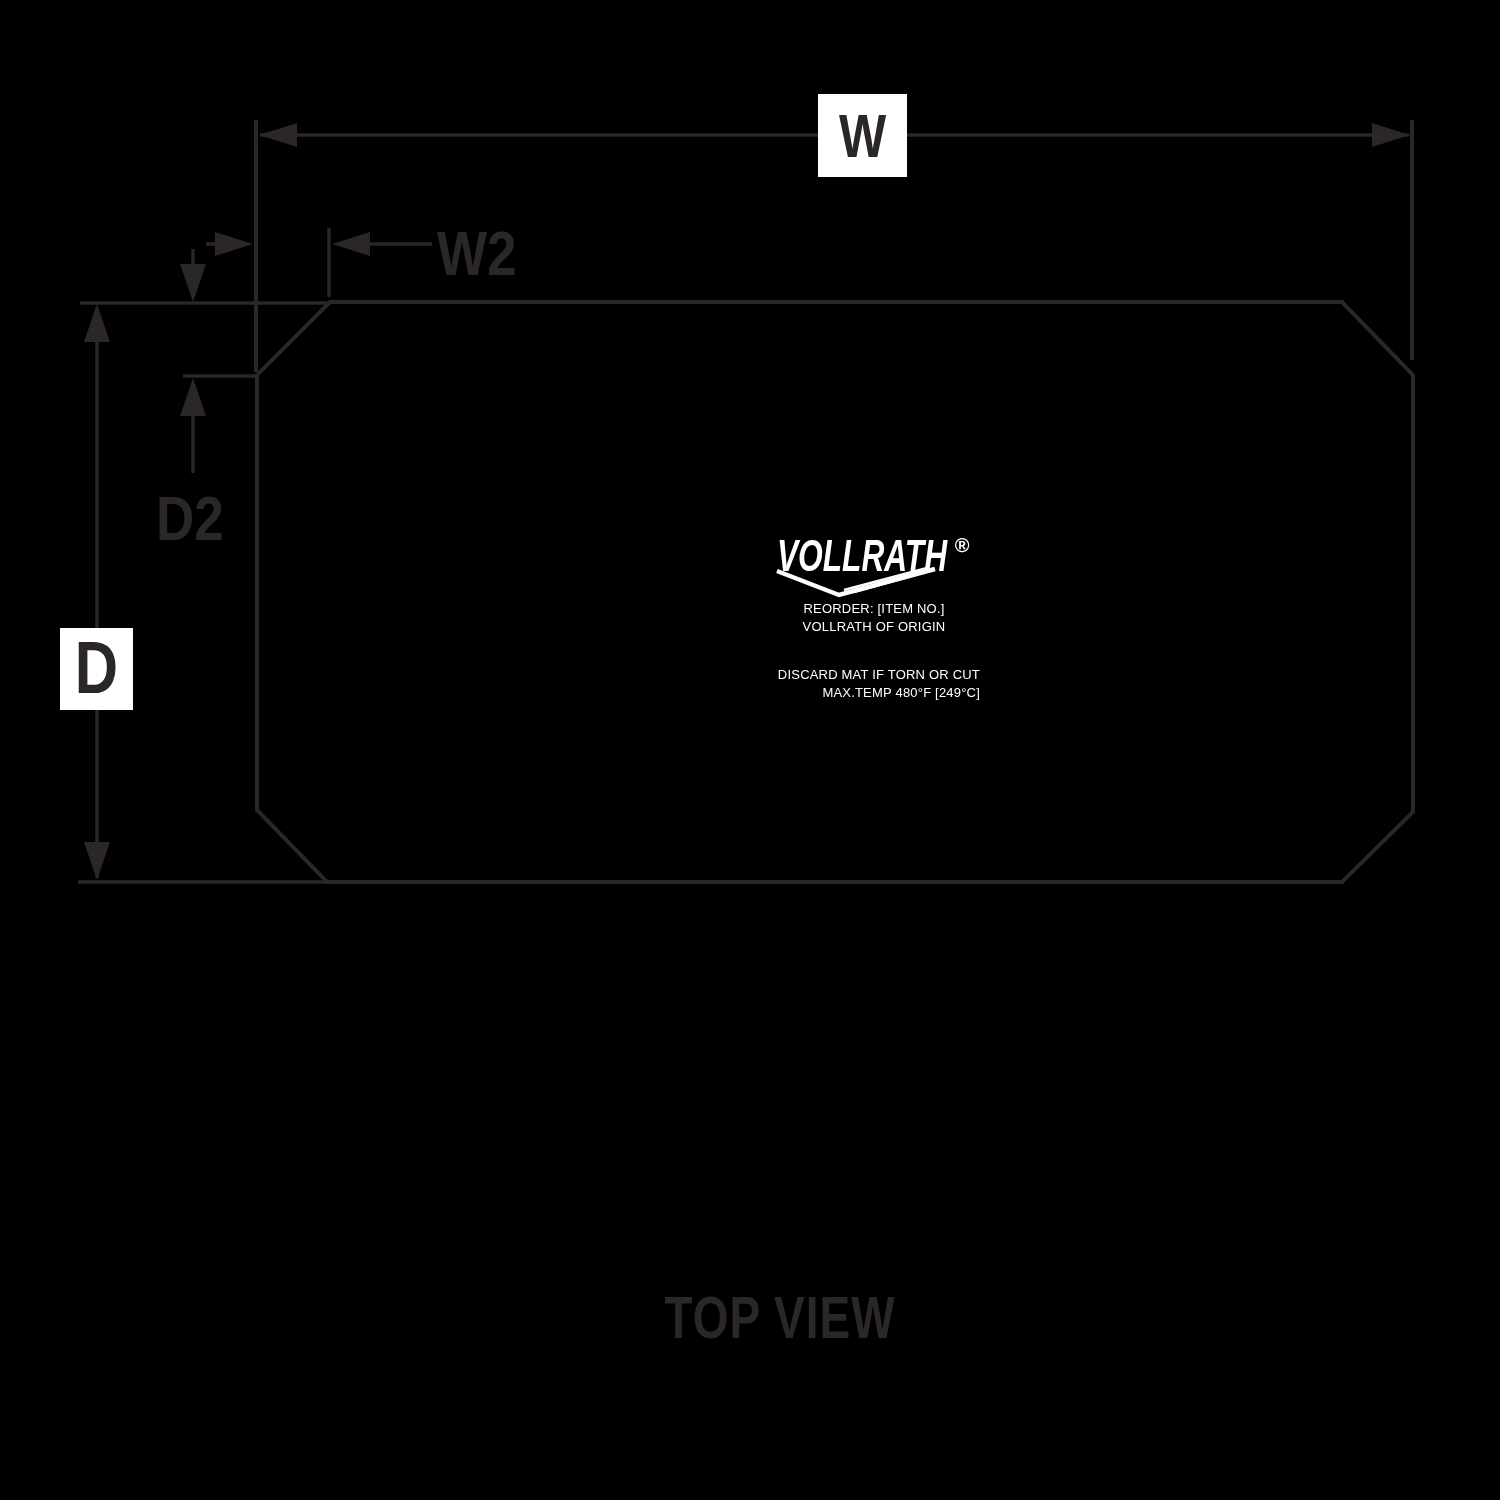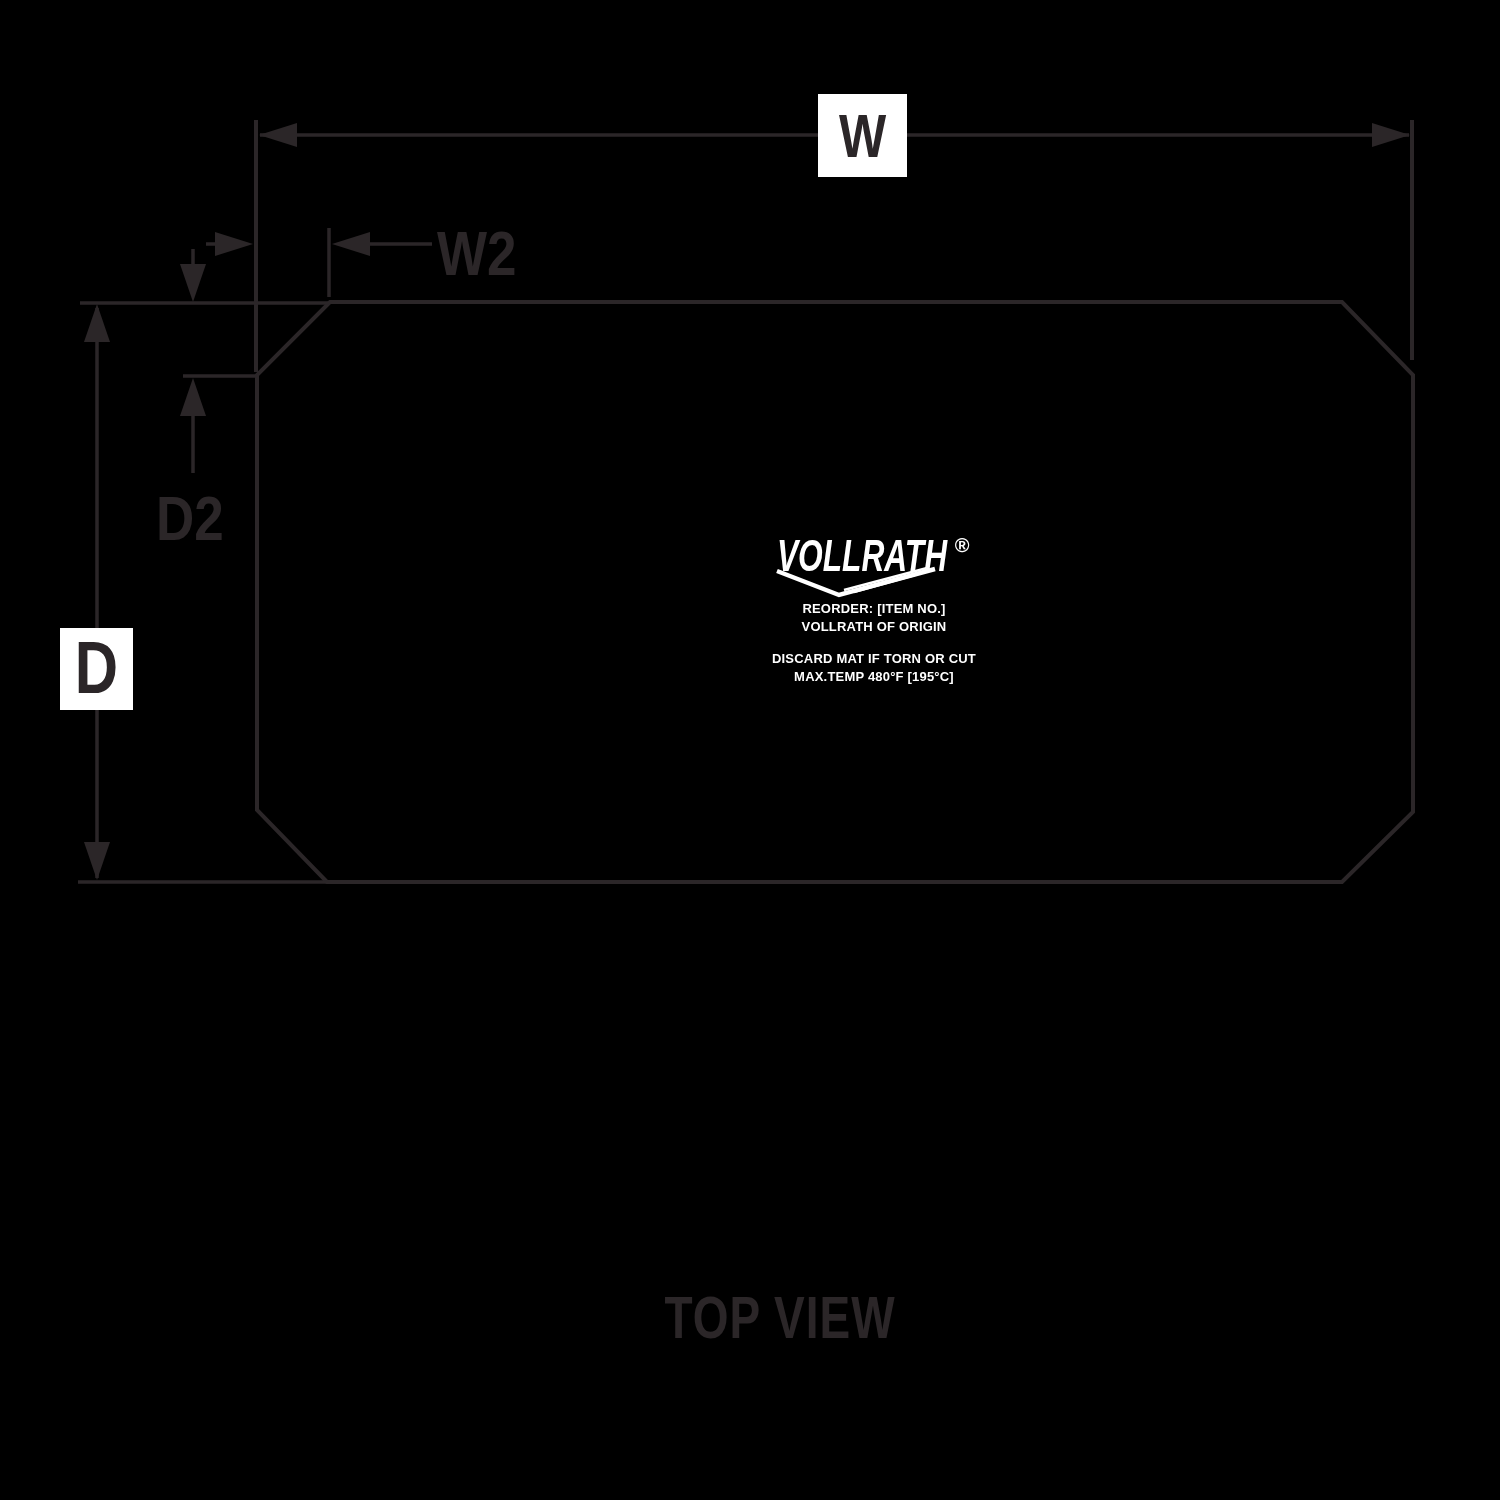--- a/index.html
+++ b/index.html
@@ -28,23 +28,23 @@
   #top-view-caption{
     position:absolute;left:0;top:1287px;width:1560px;text-align:center;
     font-weight:700;color:#2b2628;font-size:46px;line-height:1;
     transform:scaleY(1.3);transform-origin:top center;letter-spacing:1px;
   }
   #mat-print{
     position:absolute;left:768px;top:534px;width:212px;text-align:center;color:#ffffff;
   }
   #logo-svg{display:block;margin:0 auto;}
   .print-line{
-    font-size:13px;font-weight:700;line-height:18px;letter-spacing:.2px;white-space:nowrap;
+    font-size:13px;font-weight:400;line-height:18px;letter-spacing:.2px;white-space:nowrap;
   }
-  #print-group-2{margin-top:14px;}
+  #print-group-2{margin-top:30px;text-align:right;}
 </style>
 </head>
 <body>
 
 <div id="canvas">
 
   <svg id="diagram-svg" width="1500" height="1500" viewBox="0 0 1500 1500">
     <g stroke="#2b2628" fill="none">
 
       <polygon points="330,302 1342,302 1413,375 1413,812 1342,882 327,882 257,810 257,375" stroke-width="4"></polygon>
@@ -102,19 +102,19 @@
         <line x1="80" y1="58" x2="141" y2="41" stroke-width="2.5"></line>
       </g>
     </svg>
 
     <div id="print-group-1">
       <div class="print-line">REORDER: [ITEM NO.]</div>
       <div class="print-line">VOLLRATH OF ORIGIN</div>
     </div>
     <div id="print-group-2">
       <div class="print-line">DISCARD MAT IF TORN OR CUT</div>
-      <div class="print-line">MAX.TEMP 480°F [195°C]</div>
+      <div class="print-line">MAX.TEMP 480°F [249°C]</div>
     </div>
   </div>
 
   <div id="top-view-caption">TOP VIEW</div>
 
 </div>
 
 </body></html>

